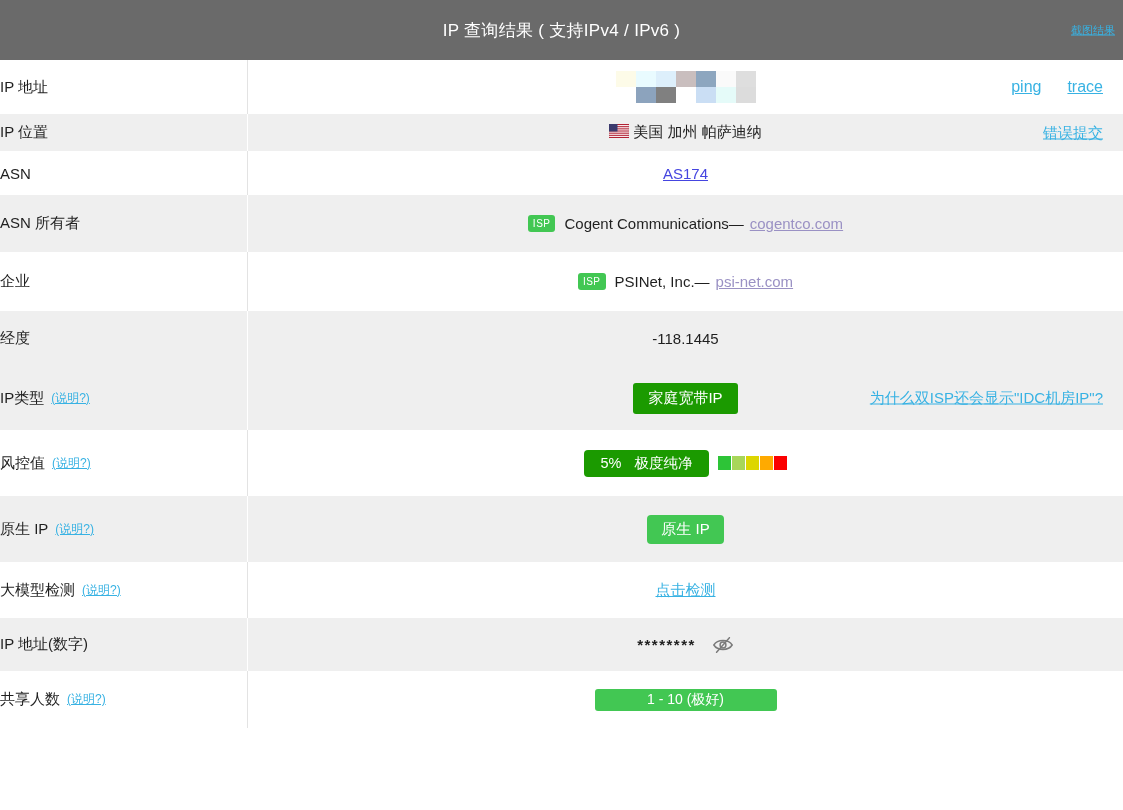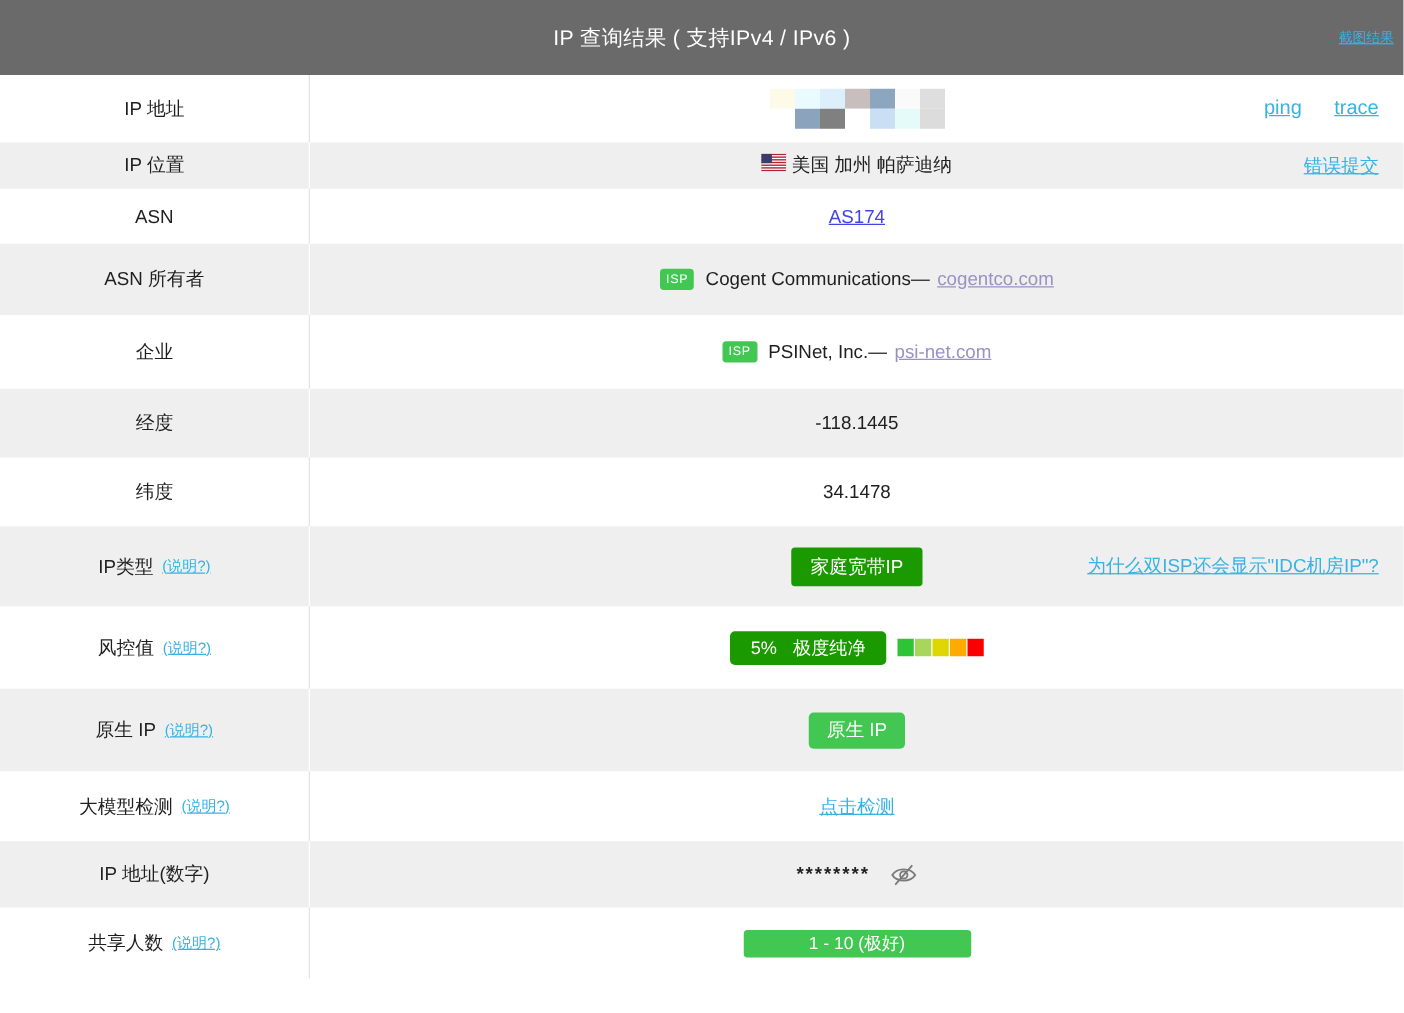--- a/index.html
+++ b/index.html
@@ -10,21 +10,21 @@
   
   .header { height:60px; background:var(--header-bg,#6a6a6a); position:relative;
             display:flex; align-items:center; justify-content:center; }
   .header-title { color:#fff; font-size:17px; letter-spacing:.3px; }
   .header-link { position:absolute; right:8px; top:50%; transform:translateY(-50%);
                  color:var(--link-cyan,#38b2e3); font-size:11px; text-decoration:underline; cursor:pointer; }
 
   
   .row { display:flex; width:100%; }
   .row.alt { background:var(--row-alt-bg,#efefef); }
-  .label-cell { flex:0 0 248px; width:248px; display:flex; align-items:center; justify-content:center;
+  .label-cell { flex:0 0 248px; width:248px; display:flex; align-items:center; 
                 gap:7px; border-right:1px solid #e3e3e3; }
   .row.alt .label-cell { border-right-color:#ffffff; }
   .label { font-size:15px; color:#1f1f1f; }
   .note-link { font-size:12px; color:var(--link-cyan,#38b2e3); text-decoration:underline; cursor:pointer; }
 
   .value-cell { flex:1 1 auto; position:relative; display:flex; align-items:center; justify-content:center; }
   .value-text { font-size:15px; color:#1f1f1f; }
   .right-links { position:absolute; right:20px; top:50%; transform:translateY(-50%);
                  display:flex; gap:26px; white-space:nowrap; }
   a.cyan { color:var(--link-cyan,#38b2e3); text-decoration:underline; cursor:pointer; }
@@ -158,28 +158,20 @@
 
   <div class="row alt" style="height:55px">
     <div class="label-cell">
       <span class="label">经度</span>
     </div>
     <div class="value-cell">
       <span class="value-text">-118.1445</span>
     </div>
   </div>
 
-  <div class="row" style="height:55px">
-    <div class="label-cell">
-      <span class="label">纬度</span>
-    </div>
-    <div class="value-cell">
-      <span class="value-text">34.1478</span>
-    </div>
-  </div>
 
   <div class="row alt" style="height:64px">
     <div class="label-cell">
       <span class="label">IP类型</span>
       <a class="note-link">(说明?)</a>
     </div>
     <div class="value-cell">
       <span class="badge-dark">家庭宽带IP</span>
       <div class="right-links">
         <a class="cyan lk15">为什么双ISP还会显示"IDC机房IP"?</a>

